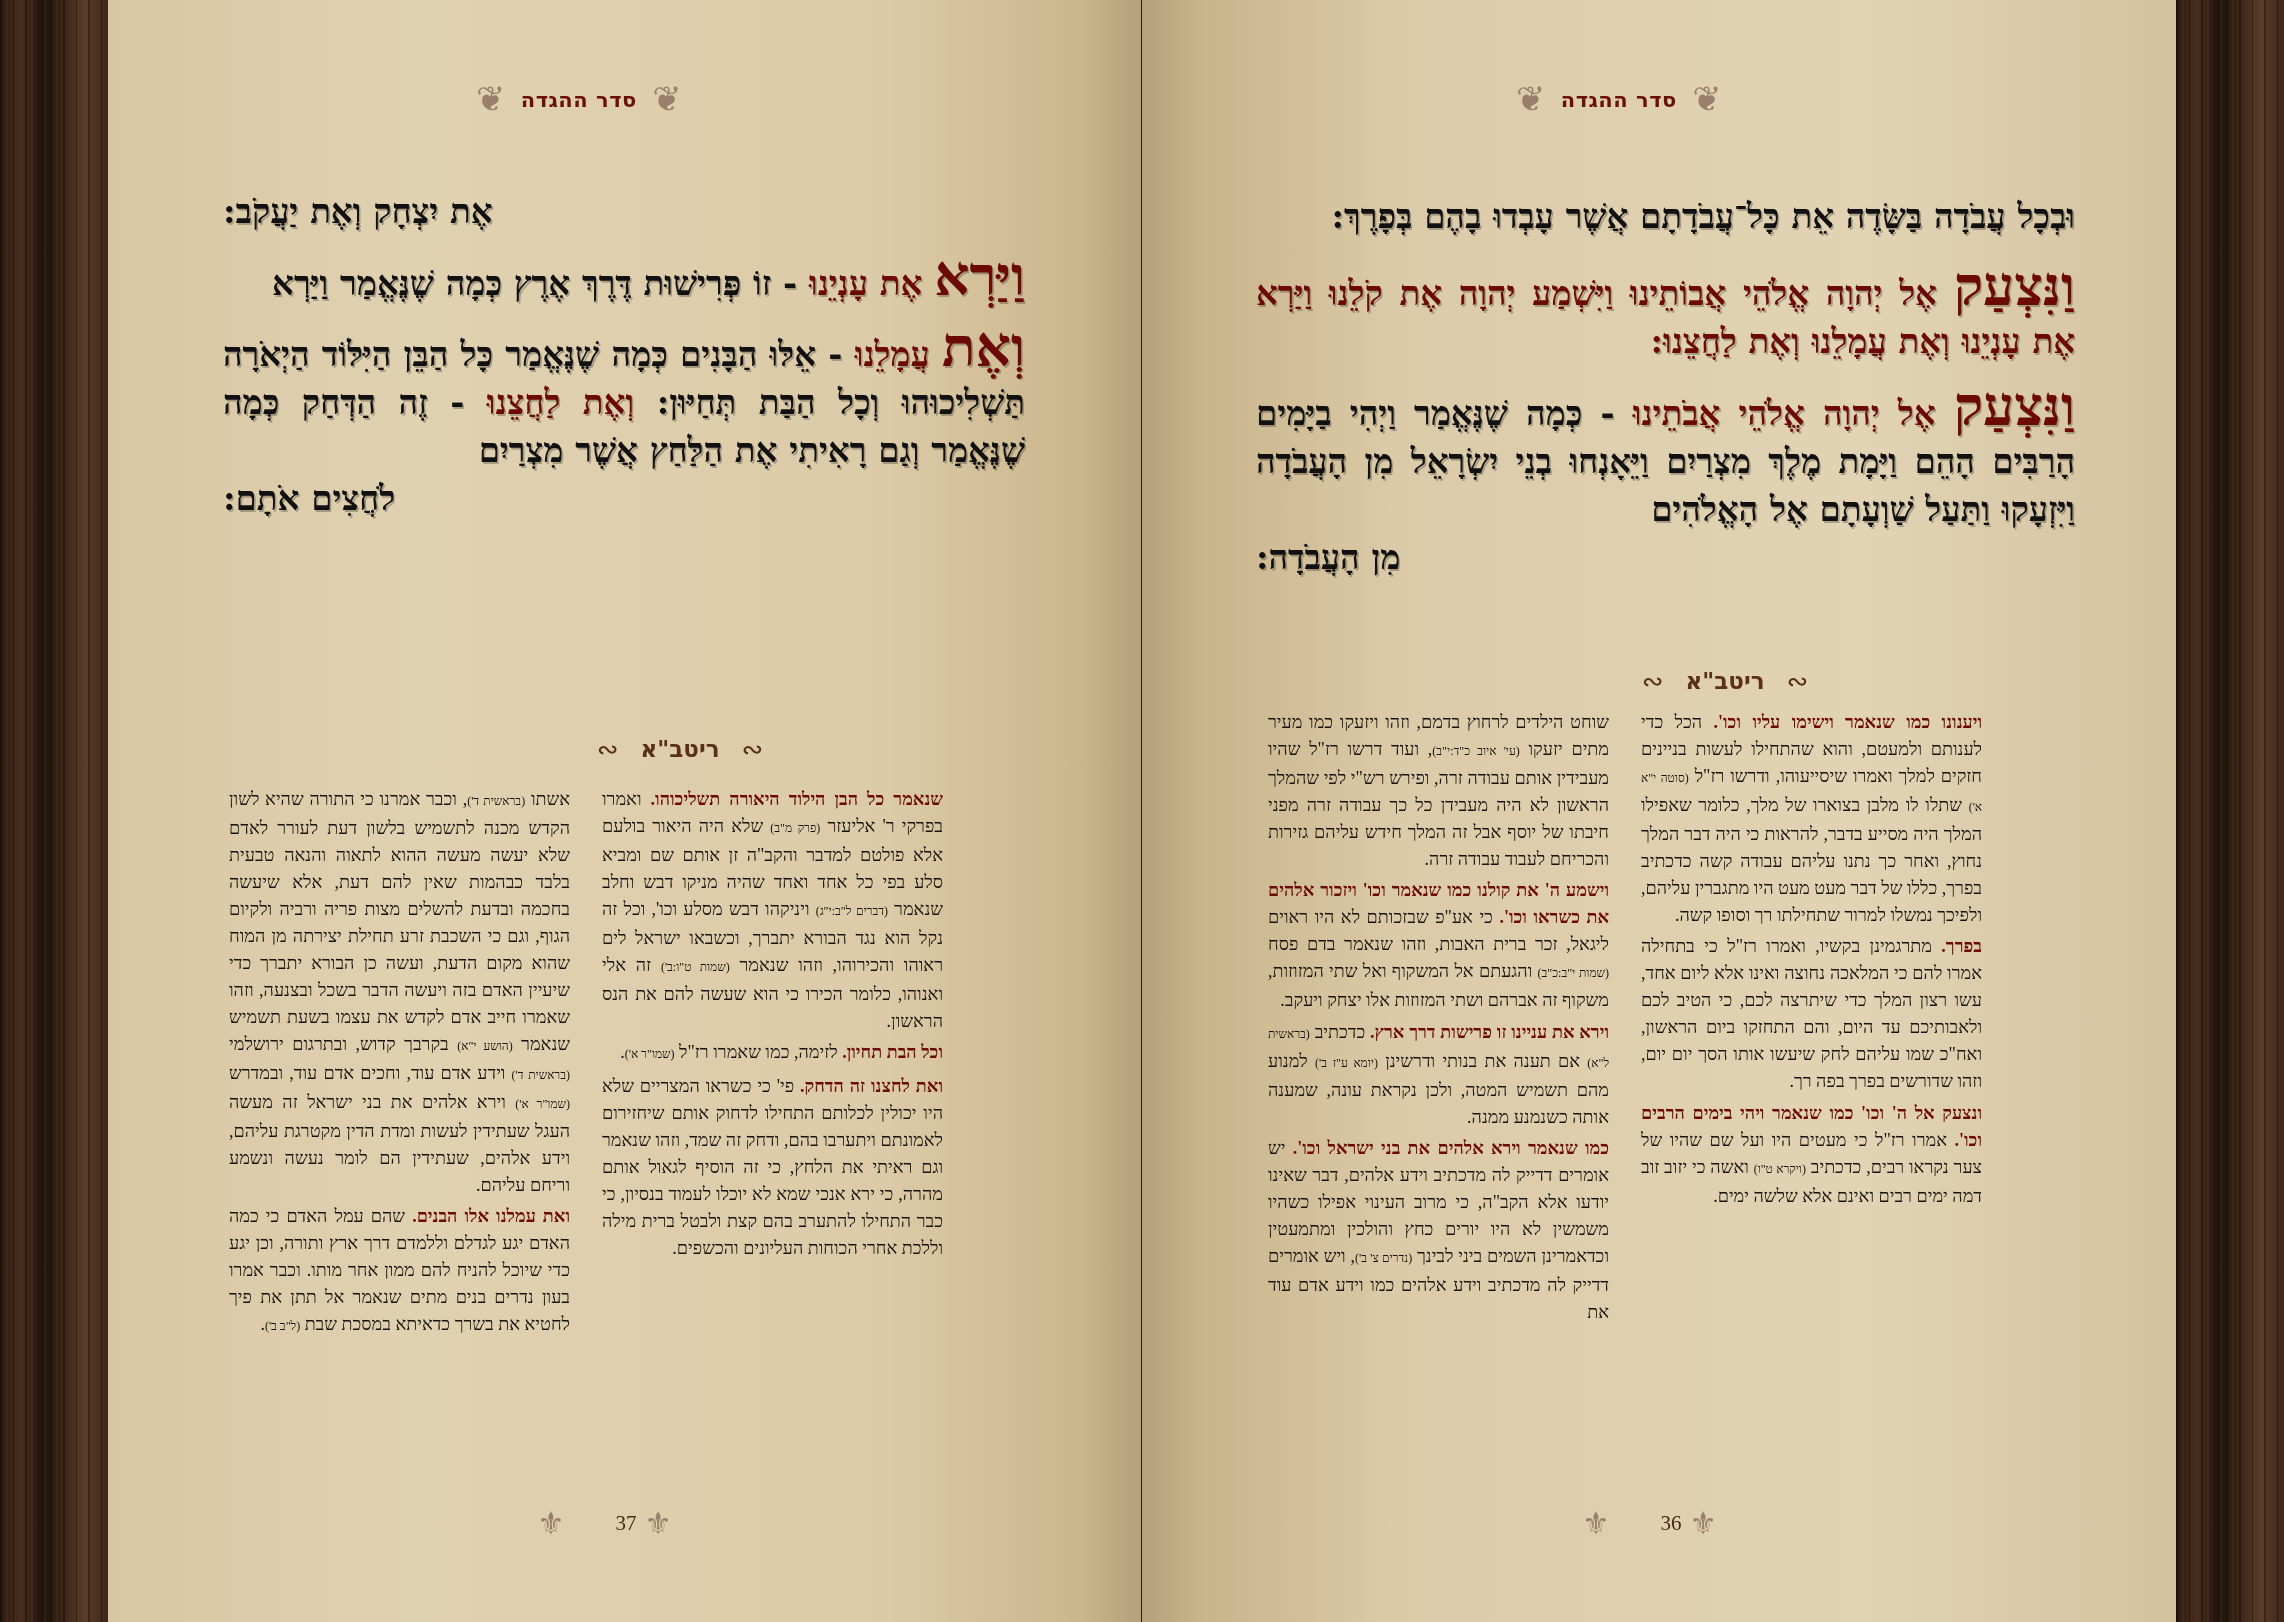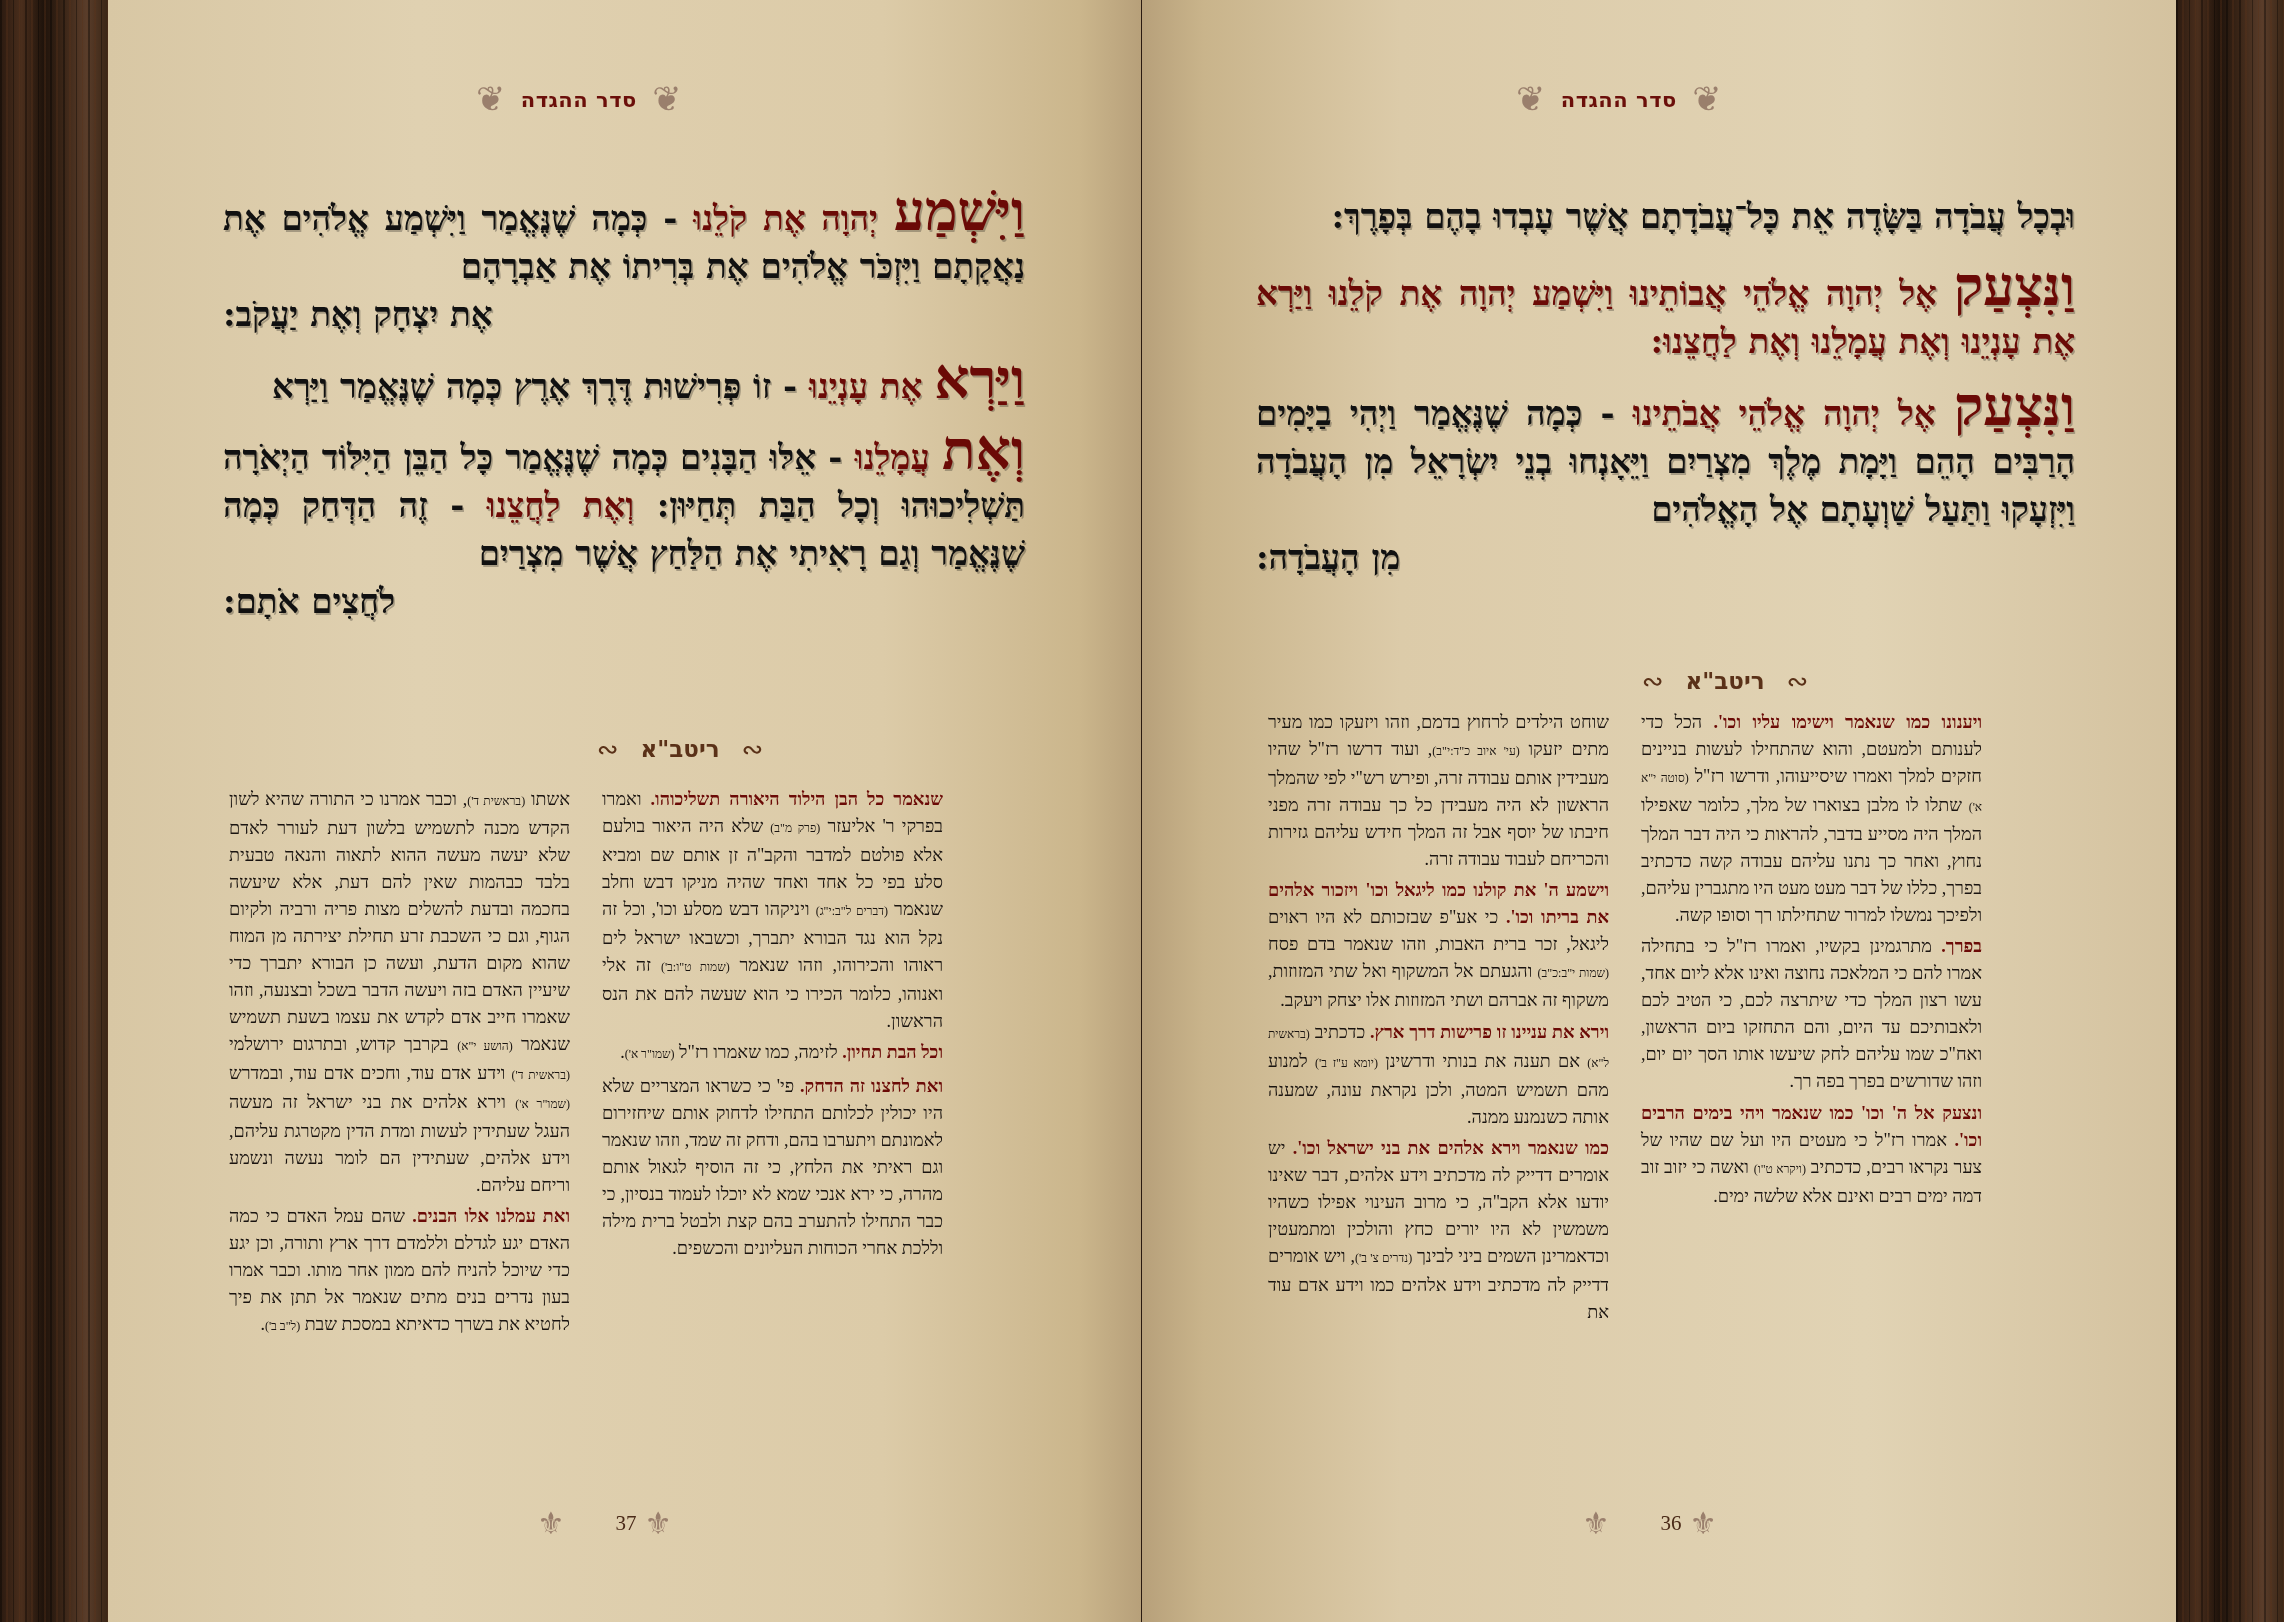--- a/index.html
+++ b/index.html
@@ -43,25 +43,20 @@
 <div class="wood right"></div>
 
 <div class="page left">
   <div class="abs hdr" style="left:368px;top:82px;">
     <span class="orn">❦</span>
     <span class="title">סדר ההגדה</span>
     <span class="orn">❦</span>
   </div>
 
   <div class="abs main" style="left:115px;top:187px;width:802px;">
-    <p>
-      <span class="big">וַיִּשְׁמַע</span>
-      <span class="red">יְהוָה אֶת קֹלֵנוּ</span>
-      <span>- כְּמָה שֶׁנֶּאֱמַר וַיִּשְׁמַע אֱלֹהִים אֶת נַאֲקָתָם וַיִּזְכֹּר אֱלֹהִים אֶת בְּרִיתוֹ אֶת אַבְרָהָם</span>
-    </p>
     <p class="center">אֶת יִצְחָק וְאֶת יַעֲקֹב:</p>
     <p style="margin-top:16.5px;">
       <span class="big">וַיַּרְא</span>
       <span class="red">אֶת עָנְיֵנוּ</span>
       <span>- זוֹ פְּרִישׁוּת דֶּרֶךְ אֶרֶץ כְּמָה שֶׁנֶּאֱמַר וַיַּרְא</span>
     </p>
     <p style="margin-top:16.5px;">
       <span class="big">וְאֶת</span>
       <span class="red">עֲמָלֵנוּ</span>
       <span>- אֵלּוּ הַבָּנִים כְּמָה שֶׁנֶּאֱמַר כָּל הַבֵּן הַיִּלּוֹד הַיְאֹרָה תַּשְׁלִיכוּהוּ וְכָל הַבַּת תְּחַיּוּן:</span>
@@ -170,21 +165,21 @@
         <span class="src">(ויקרא ט"ו)</span>
         <span>ואשה כי יזוב זוב דמה ימים רבים ואינם אלא שלשה ימים.</span>
       </p>
     </div>
     <div class="col">
       <p>
         <span>שוחט הילדים לרחוץ בדמם, וזהו ויזעקו כמו מעיר מתים יזעקו</span>
         <span class="src">(עי' איוב כ"ד:י"ב)</span><span>, ועוד דרשו רז"ל שהיו מעבידין אותם עבודה זרה, ופירש רש"י לפי שהמלך הראשון לא היה מעבידן כל כך עבודה זרה מפני חיבתו של יוסף אבל זה המלך חידש עליהם גזירות והכריחם לעבוד עבודה זרה.</span>
       </p>
       <p>
-        <span class="h">וישמע ה' את קולנו כמו ליגאל וכו' ויזכור אלהים את בריתו וכו'.</span>
+        <span class="h">וישמע ה' את קולנו כמו שנאמר וכו' ויזכור אלהים את כשראו וכו'.</span>
         <span>כי אע"פ שבזכותם לא היו ראוים ליגאל, זכר ברית האבות, וזהו שנאמר בדם פסח</span>
         <span class="src">(שמות י"ב:כ"ב)</span>
         <span>והגעתם אל המשקוף ואל שתי המזוזות, משקוף זה אברהם ושתי המזוזות אלו יצחק ויעקב.</span>
       </p>
       <p>
         <span class="h">וירא את עניינו זו פרישות דרך ארץ.</span>
         <span>כדכתיב</span>
         <span class="src">(בראשית ל"א)</span>
         <span>אם תענה את בנותי ודרשינן</span>
         <span class="src">(יומא ע"ז ב')</span>

